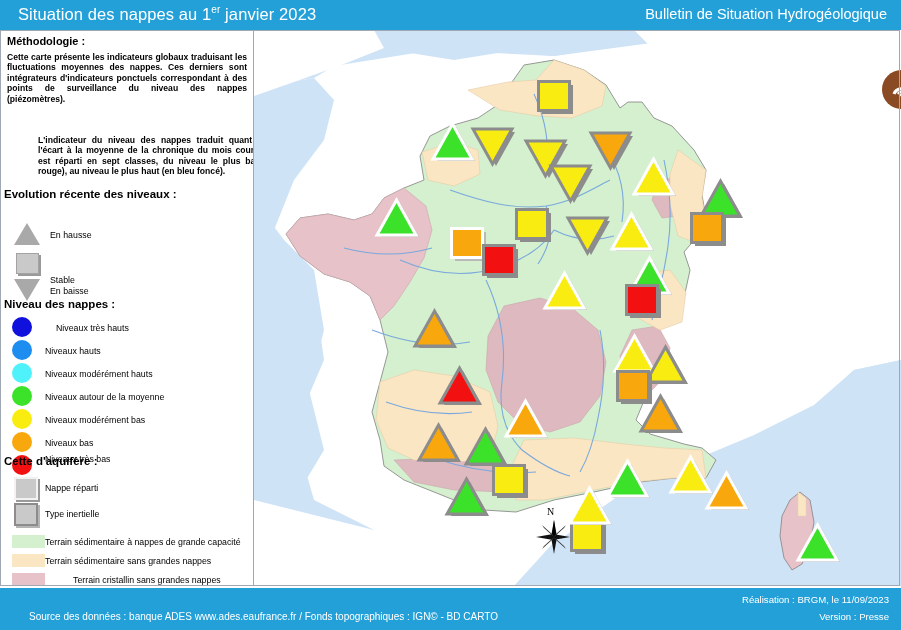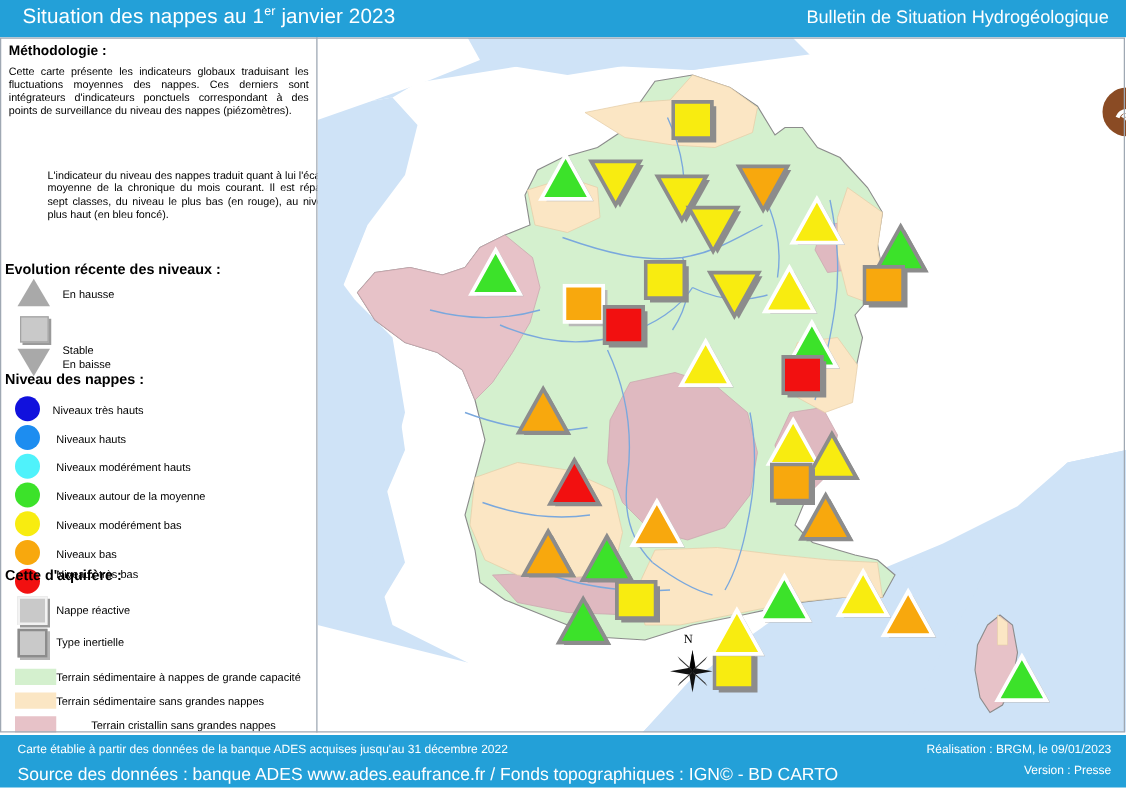--- a/index.html
+++ b/index.html
@@ -8,25 +8,25 @@
 
   
   .hdr{position:absolute;left:0;top:0;width:901px;height:30px;background:#23a0d8;}
   .hdr-title{position:absolute;left:18px;top:4px;color:#ffffff;font-size:16.5px;letter-spacing:.1px;}
   .hdr-title sup{font-size:10px;vertical-align:super;}
   .hdr-sub{position:absolute;right:14px;top:6px;color:#ffffff;font-size:14.5px;}
 
   
   .legend{position:absolute;left:0;top:30px;width:253px;height:556px;background:#ffffff;}
   .meth-h{position:absolute;left:7px;top:5px;font-size:11px;font-weight:bold;color:#000;}
-  .meth-p{position:absolute;left:7px;width:240px;font-size:8.6px;line-height:10.4px;color:#000;text-align:justify;}
+  .meth-p{position:absolute;left:7px;width:240px;font-size:8.6px;line-height:10.4px;color:#000;text-align:justify;font-weight:bold;}
   .p1{top:22px;} .p2{top:68px;} .p3{top:105px;margin-left:31px;}
 
   .sec-h{position:absolute;left:4px;font-size:11.5px;font-weight:bold;color:#000;}
-  .sec-evo{top:180px;} .sec-niv{top:268px;} .sec-aqu{top:425px;}
+  .sec-evo{top:158px;} .sec-niv{top:268px;} .sec-aqu{top:425px;}
   .leg-lbl{position:absolute;font-size:8.8px;color:#000;}
 
   
   .g-tri-up{position:absolute;width:0;height:0;border-left:13px solid transparent;border-right:13px solid transparent;border-bottom:22px solid #a9a9a9;}
   .g-tri-dn{position:absolute;width:0;height:0;border-left:13px solid transparent;border-right:13px solid transparent;border-top:22px solid #a9a9a9;}
   .g-sq{position:absolute;width:21px;height:19px;background:#c9c9c9;border:1px solid #a3a3a3;box-shadow:2px 2px 0 #9a9a9a;}
   .g-dot{position:absolute;width:20px;height:20px;border-radius:50%;}
   .g-swatch{position:absolute;width:33px;height:13px;}
   .g-sq-react{position:absolute;width:20px;height:19px;background:#c9c9c9;border:2px solid #f2f2f2;box-shadow:2px 2px 0 #9a9a9a;}
   .g-sq-inert{position:absolute;width:20px;height:19px;background:#c9c9c9;border:2px solid #8c8c8c;box-shadow:2px 2px 0 #b5b5b5;}
@@ -45,21 +45,21 @@
 
   
   .compass{position:absolute;left:278px;top:478px;width:44px;height:56px;}
   .compass .nlbl{position:absolute;left:15px;top:-2px;font-size:10px;font-family:"Liberation Serif",serif;}
   .scalebar{position:absolute;left:272px;top:555px;width:200px;}
   .scalebar .ticks{position:relative;height:11px;font-size:8px;color:#000;}
 
   
   .ftr{position:absolute;left:0;top:588px;width:901px;height:42px;background:#23a0d8;}
   .ftr .l1{position:absolute;left:14px;top:6px;font-size:9.6px;color:#fff;}
-  .ftr .l2{position:absolute;left:14px;top:23px;font-size:14px;color:#fff;}
+  .ftr .l2{position:absolute;left:29px;top:23px;font-size:10px;color:#fff;}
   .ftr .r1{position:absolute;right:12px;top:6px;font-size:9.6px;color:#fff;}
   .ftr .r2{position:absolute;right:12px;top:23px;font-size:9.6px;color:#fff;}
 
   .panelborder{position:absolute;left:0;top:30px;width:900px;height:556px;border:1px solid #9fa8b3;box-sizing:border-box;pointer-events:none;}
   .mapborder{position:absolute;left:253px;top:30px;width:648px;height:556px;border-left:1px solid #9fa8b3;box-sizing:border-box;pointer-events:none;}
 </style>
 </head>
 <body>
 
 <div id="page">
@@ -80,39 +80,39 @@
         <div class="leg-lbl" style="left: 50px; top: 200px;">En hausse</div>
         <div class="g-sq" style="left: 16px; top: 223px; background: rgb(201, 201, 201);"></div>
         <div class="leg-lbl" style="left: 50px; top: 229px; margin-top: 16px;">Stable</div>
         <div class="g-tri-dn" style="left: 14px; top: 249px; border-top-color: rgb(169, 169, 169);"></div>
         <div class="leg-lbl" style="left: 50px; top: 256px;">En baisse</div>
       </div>
 
     <div class="sec-h sec-niv">Niveau des nappes :</div>
     <div id="niv-list">
         <div class="g-dot" style="left: 12px; top: 287px; background: rgb(17, 17, 221);"></div>
-        <div class="leg-lbl" style="left: 42px; top: 293px; text-align: right;">Niveaux très hauts</div>
+        <div class="leg-lbl" style="left: 56px; top: 293px; text-align: right;">Niveaux très hauts</div>
         <div class="g-dot" style="left: 12px; top: 310px; background: rgb(29, 141, 240);"></div>
         <div class="leg-lbl" style="left: 45px; top: 316px;">Niveaux hauts</div>
         <div class="g-dot" style="left: 12px; top: 333px; background: rgb(79, 242, 251);"></div>
         <div class="leg-lbl" style="left: 45px; top: 339px;">Niveaux modérément hauts</div>
         <div class="g-dot" style="left: 12px; top: 356px; background: rgb(60, 226, 42);"></div>
         <div class="leg-lbl" style="left: 45px; top: 362px;">Niveaux autour de la moyenne</div>
         <div class="g-dot" style="left: 12px; top: 379px; background: rgb(248, 236, 16);"></div>
         <div class="leg-lbl" style="left: 45px; top: 385px;">Niveaux modérément bas</div>
         <div class="g-dot" style="left: 12px; top: 402px; background: rgb(248, 168, 13);"></div>
         <div class="leg-lbl" style="left: 45px; top: 408px; text-align: right;">Niveaux bas</div>
         <div class="g-dot" style="left: 12px; top: 425px; background: rgb(242, 16, 16);"></div>
         <div class="leg-lbl" style="left: 45px; top: 424px;">Niveaux très bas</div>
       </div>
 
     <div class="sec-h sec-aqu">Cette d'aquifère :</div>
     <div id="aqu-list">
         <div class="g-sq-react" style="left: 14px; top: 447px;"></div>
-        <div class="leg-lbl" style="left: 45px; top: 453px;">Nappe réactive</div>
+        <div class="leg-lbl" style="left: 45px; top: 453px;">Nappe réparti</div>
         <div class="g-sq-inert" style="left: 14px; top: 473px;"></div>
         <div class="leg-lbl" style="left: 45px; top: 479px;">Type inertielle</div>
       </div>
     <div id="ter-list">
         <div class="g-swatch" style="left: 12px; top: 505px; background: rgb(212, 240, 206);"></div>
         <div class="leg-lbl" style="left: 45px; top: 507px;">Terrain sédimentaire à nappes de grande capacité</div>
         <div class="g-swatch" style="left: 12px; top: 524px; background: rgb(251, 230, 196);"></div>
         <div class="leg-lbl" style="left: 45px; top: 526px;">Terrain sédimentaire sans grandes nappes</div>
         <div class="g-swatch" style="left: 12px; top: 543px; background: rgb(231, 194, 200);"></div>
         <div class="leg-lbl" style="left: 45px; top: 545px; margin-left: 28px;">Terrain cristallin sans grandes nappes</div>
@@ -436,19 +436,18 @@
         <span style="position:absolute;left:166px;">400 Km</span>
       </div>
 
     </div>
   </div>
 
   <div class="panelborder"></div>
   <div class="mapborder"></div>
 
   <div class="ftr">
-    <div class="l1">Carte établie à partir des données de la banque ADES acquises jusqu'au 31 décembre 2022</div>
     <div class="l2">Source des données : banque ADES www.ades.eaufrance.fr / Fonds topographiques : IGN© - BD CARTO</div>
-    <div class="r1">Réalisation : BRGM, le 09/01/2023</div>
+    <div class="r1">Réalisation : BRGM, le 11/09/2023</div>
     <div class="r2">Version : Presse</div>
   </div>
 
 </div>
 
 </body></html>

